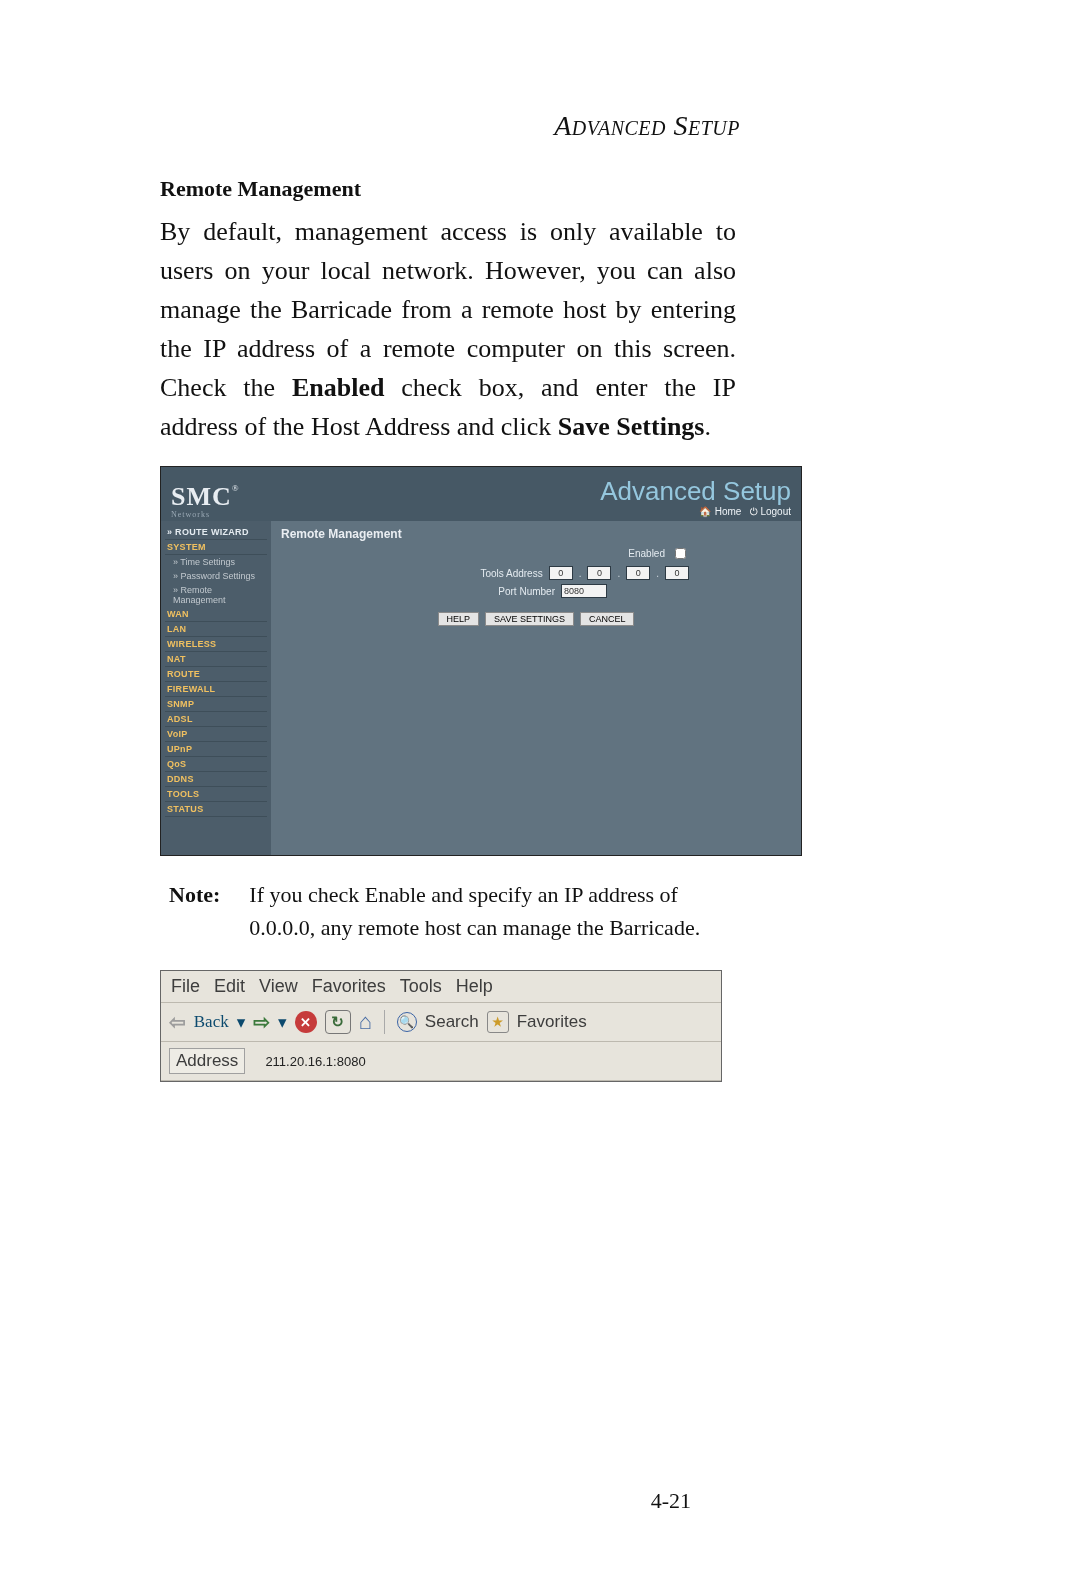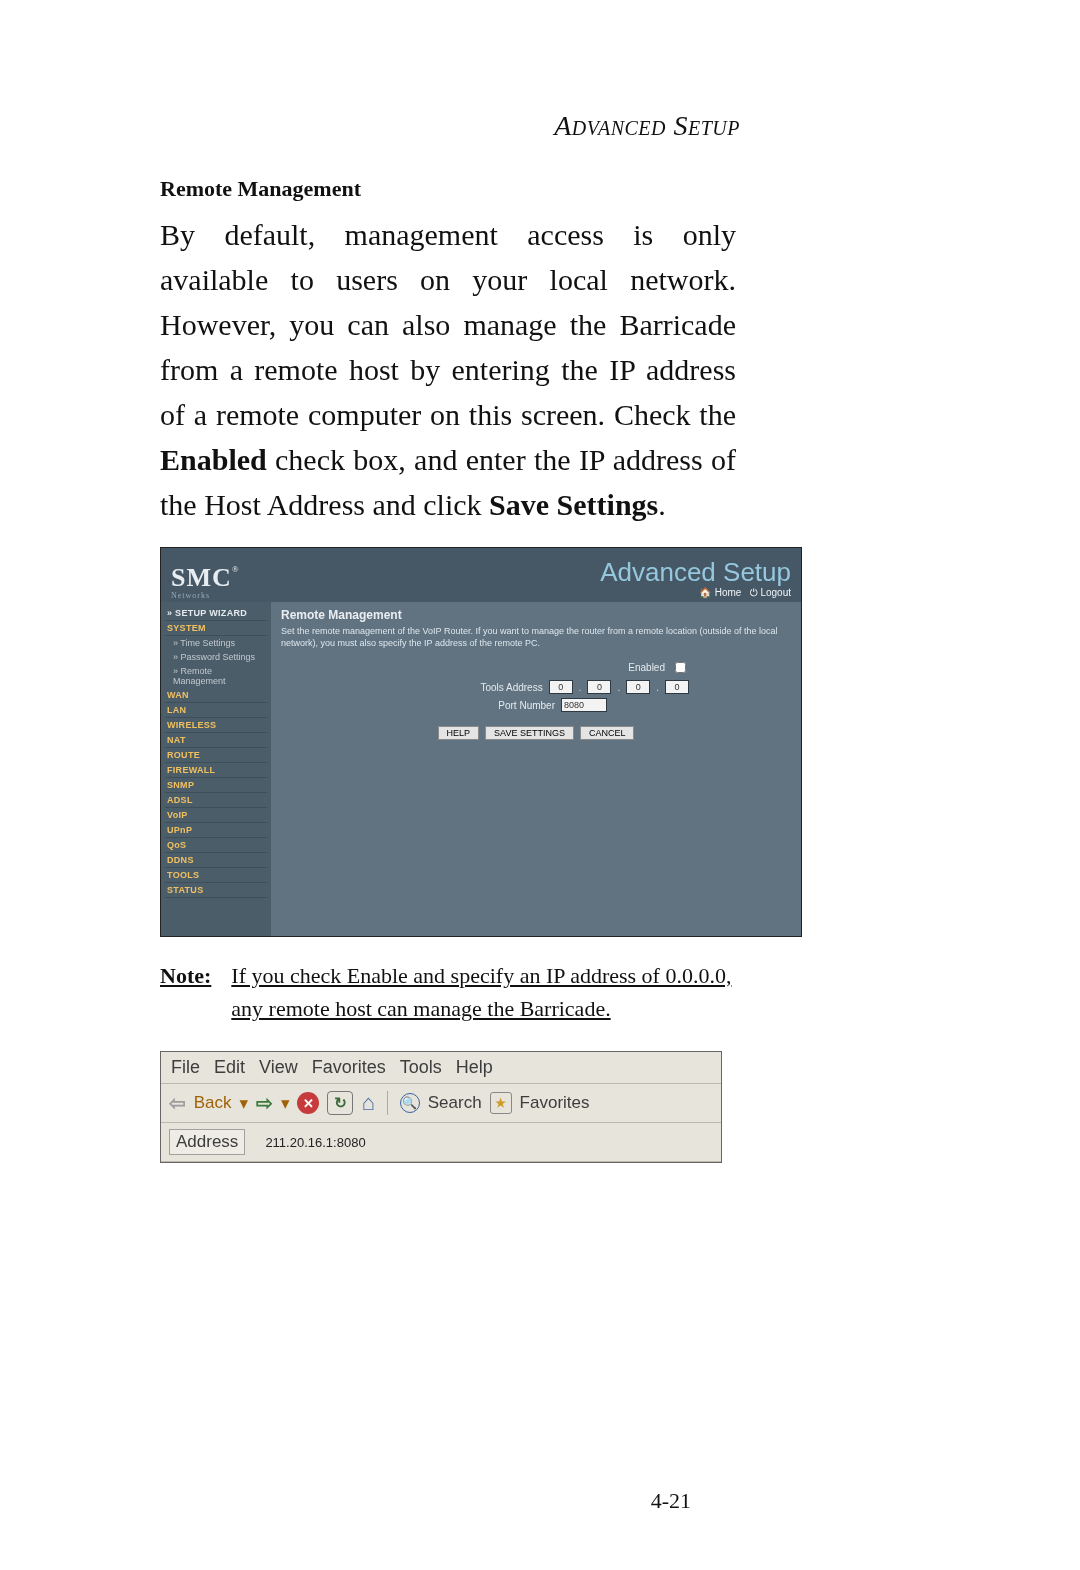--- a/index.html
+++ b/index.html
@@ -23,33 +23,32 @@
     font-family: Garamond, Georgia, serif;
     margin: 0 0 34px 0;
     letter-spacing: 0.5px;
   }
   .sub-title {
     font-weight: bold;
     font-size: 22px;
     margin: 30px 0 10px 0;
   }
   .body-text {
-    font-size: 30px;
+    font-size: 26px;
     line-height: 1.5;
     margin: 0 4px 20px 0;
     text-align: justify;
   }
   .body-text .bold { font-weight: bold; }
   .note-row {
     display: flex;
-    gap: 20px;
+    gap: 29px;
     font-size: 22px;
     line-height: 1.5;
-    margin: 22px 0;
-    text-decoration: underline;
+    margin: 22px 9px;
   }
   .note-label { font-weight: bold; flex: 0 0 auto; }
   .note-body { flex: 1 1 auto; }
 
   
   .router {
     width: 640px;
     height: 388px;
     background: #4c5d6a;
     margin: 12px 0 10px 0;
@@ -157,21 +156,21 @@
     align-items: center;
     gap: 14px;
     padding: 5px 10px;
     background: #e7e4dc;
     border-bottom: 1px solid #bdb9af;
     font-size: 18px;
     color: #3d3d3d;
     text-align: center;
   }
   .ie-row.small { gap: 8px; padding: 6px 8px; font-size: 17px; }
-  .ie-row .dis { color:#a16207; }
+  .ie-row .dis { color:#0c4a6e;font-family:Liberation Serif, serif; }
   .ie-ic {
     display:inline-flex; align-items:center; justify-content:center;
     width:22px; height:22px; border-radius:50%;
     font-size:13px; color:#fff; font-weight:bold;
   }
   .ic-stop { background:#c63b3b; }
   .ic-refresh { background:transparent; color:#3a6b3a; border:1px solid #777; border-radius:4px; width:24px; height:22px; font-size:15px;}
   .ic-home { background:transparent; color:#4a6ea5; font-size:22px; width:auto; height:auto;}
   .ic-search { background:transparent; color:#3a63a5; border:1px solid #3a63a5; border-radius:50%; width:18px; height:18px; font-size:12px;}
   .ic-fav { background:transparent; color:#cc9b29; border:1px solid #888; border-radius:3px; width:20px; height:20px; font-size:12px;}
@@ -214,21 +213,21 @@
           <span class="ic">🏠</span>
           <span>Home</span>
           &nbsp;
           <span class="ic">⏻</span>
           <span>Logout</span>
         </div>
       </div>
     </div>
     <div class="router-body">
       <div class="sidebar">
-        <div class="side-item side-wiz">» SETUP WIZARD</div>
+        <div class="side-item side-wiz">» ROUTE WIZARD</div>
         <div class="side-item">SYSTEM</div>
         <div class="side-sub">» Time Settings</div>
         <div class="side-sub">» Password Settings</div>
         <div class="side-sub">» Remote Management</div>
         <div class="side-item">WAN</div>
         <div class="side-item">LAN</div>
         <div class="side-item">WIRELESS</div>
         <div class="side-item">NAT</div>
         <div class="side-item">ROUTE</div>
         <div class="side-item">FIREWALL</div>
@@ -236,21 +235,20 @@
         <div class="side-item">ADSL</div>
         <div class="side-item">VoIP</div>
         <div class="side-item">UPnP</div>
         <div class="side-item">QoS</div>
         <div class="side-item">DDNS</div>
         <div class="side-item">TOOLS</div>
         <div class="side-item">STATUS</div>
       </div>
       <div class="content">
         <div class="ct-title">Remote Management</div>
-        <div class="ct-desc">Set the remote management of the VoIP Router. If you want to manage the router from a remote location (outside of the local network), you must also specify the IP address of the remote PC.</div>
 
         <div class="form-row">
           <span class="form-label">Enabled</span>
           <input type="checkbox" class="chk" style="">
         </div>
         <div class="form-row">
           <span class="form-label">Tools Address</span>
           <input class="form-input oct" value="0" style=""> .
           <input class="form-input oct" value="0" style=""> .
           <input class="form-input oct" value="0" style=""> .

